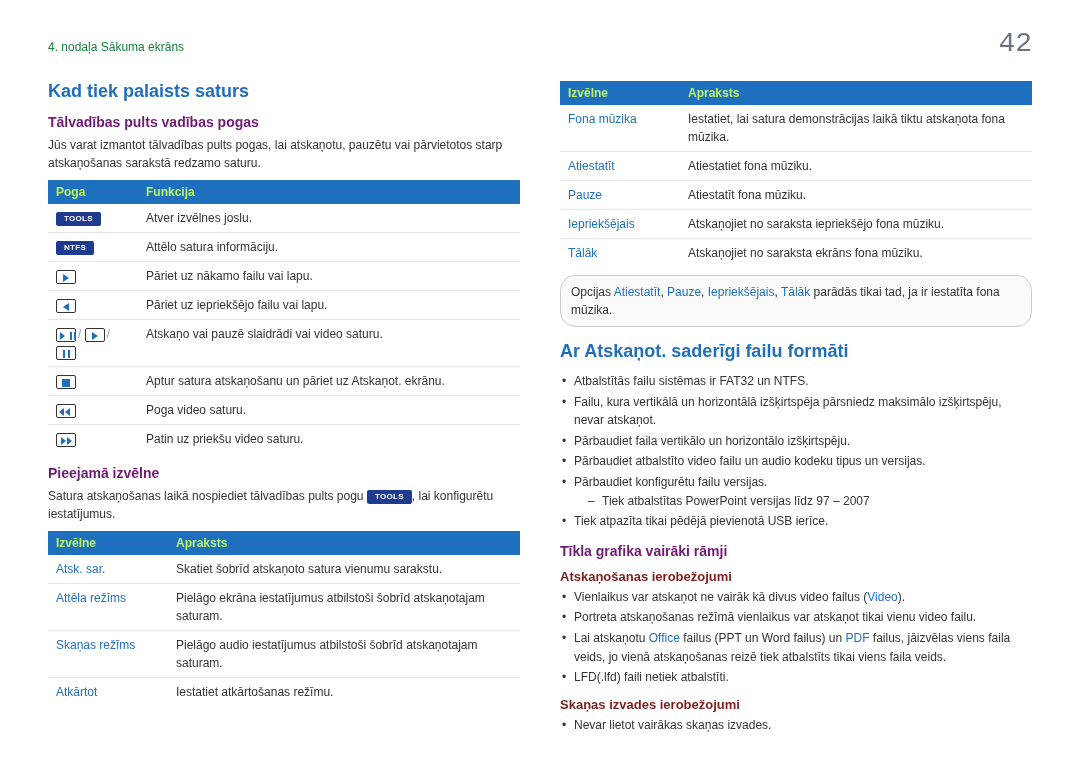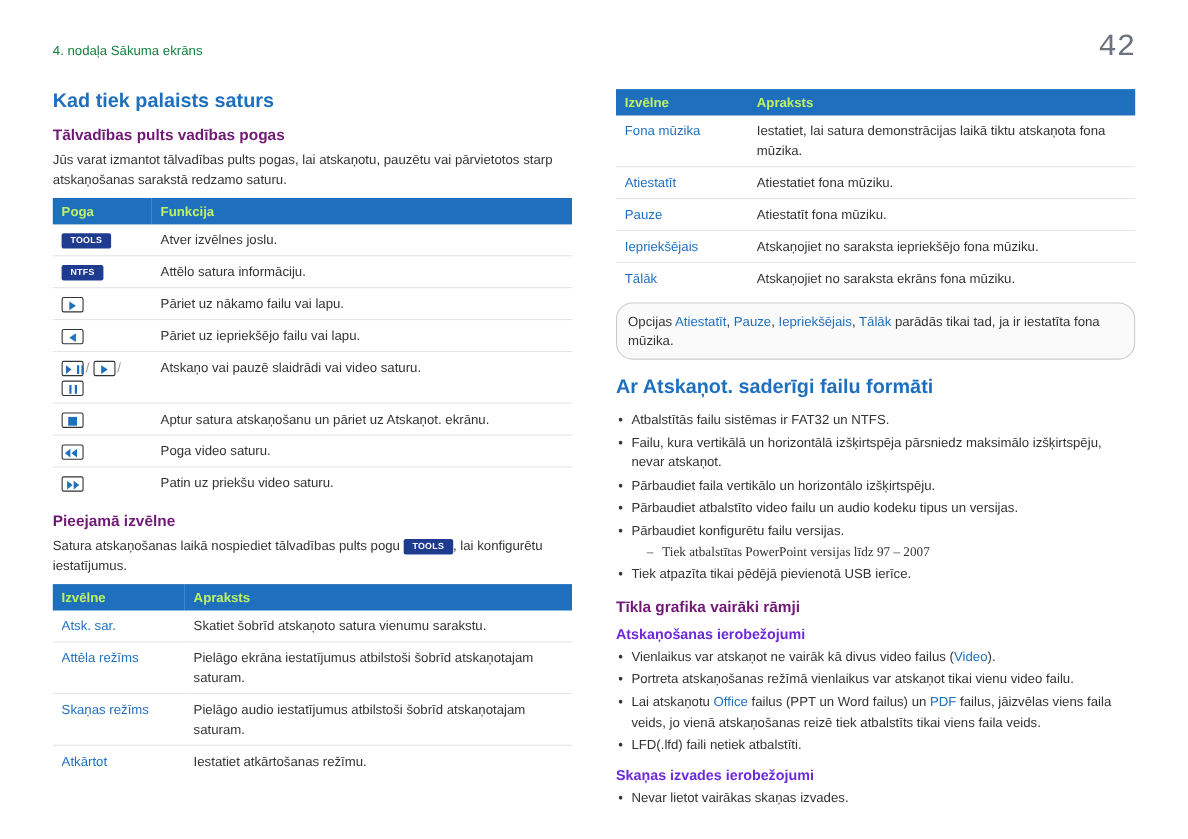--- a/index.html
+++ b/index.html
@@ -13,21 +13,21 @@
     padding: 28px 48px;
     position: relative;
   }
   .header-row { display: flex; justify-content: space-between; align-items: baseline; margin-bottom: 22px; }
   .chapter { color: #15803d; font-size: 12px; }
   .page-num { color: #6b7280; font-size: 28px; font-weight: 300; font-family: Liberation Mono, monospace; }
   .cols { display: flex; gap: 40px; }
   .col { flex: 1; min-width: 0; }
   h2.blue-h { color: #1f6fbf; font-size: 18px; font-weight: 700; margin-bottom: 10px; }
   h3.blue-sub { color: #701a75; font-size: 14px; font-weight: 600; margin-top: 12px; margin-bottom: 6px; }
-  h4.black-sub { color: #6d28d9; font-size: 13px; font-weight: 700; margin-top: 10px; margin-bottom: 4px; }
+  h4.black-sub { color: #7f1d1d; font-size: 13px; font-weight: 700; margin-top: 10px; margin-bottom: 4px; }
   p.body { font-size: 12px; line-height: 1.5; color: #333; margin-bottom: 8px; }
   .link { color: #1f6fbf; }
   table { width: 100%; border-collapse: collapse; font-size: 12px; margin-bottom: 8px; }
   table th { background: #1f6fbf; color: #bef264; text-align: left; padding: 5px 8px; font-weight: 600; }
   table td { padding: 5px 8px; border-bottom: 1px solid #e5e5e5; vertical-align: top; line-height: 1.5; }
   table tr:last-child td { border-bottom: none; }
   .btn-col { width: 90px; }
   .menu-col { width: 120px; }
   .btn-icon {
     display: inline-block; border: 1px solid #333; border-radius: 2px;
@@ -47,21 +47,21 @@
   .rw::before, .rw::after { content: ""; position: absolute; top: 3px; border-right: 5px solid #1f6fbf; border-top: 4px solid transparent; border-bottom: 4px solid transparent; }
   .rw::before { left: 2px; } .rw::after { left: 8px; }
   .ff::before, .ff::after { content: ""; position: absolute; top: 3px; border-left: 5px solid #1f6fbf; border-top: 4px solid transparent; border-bottom: 4px solid transparent; }
   .ff::before { left: 4px; } .ff::after { left: 10px; }
   .playpause::after { content: ""; position: absolute; left: 3px; top: 3px; border-left: 5px solid #1f6fbf; border-top: 4px solid transparent; border-bottom: 4px solid transparent; }
   .playpause::before { content: ""; position: absolute; right: 3px; top: 3px; width: 2px; height: 8px; background: #1f6fbf; box-shadow: 4px 0 0 #1f6fbf; }
   .note-box { border: 1px solid #ccc; border-radius: 15px; padding: 7px 10px; font-size: 12px; line-height: 1.5; margin: 8px 0 14px; background: #fafafa; }
   ul.bullets { list-style: none; padding-left: 0; margin-bottom: 8px; }
   ul.bullets > li { position: relative; padding-left: 14px; line-height: 1.55; margin-bottom: 2px; font-size: 12px; }
   ul.bullets > li::before { content: "•"; position: absolute; left: 2px; color: #333; }
-  ul.sub { list-style: none; padding-left: 14px; font-family: Liberation Serif, serif; }
+  ul.sub { list-style: none; padding-left: 14px; }
   ul.sub > li { position: relative; padding-left: 14px; line-height: 1.55; font-size: 12px; }
   ul.sub > li::before { content: "–"; position: absolute; left: 0; color: #333; }
   .sep { color: #999; }
 </style>
 </head>
 <body>
 
 <div class="header-row">
   <div class="chapter">4. nodaļa Sākuma ekrāns</div>
   <div class="page-num">42</div>

